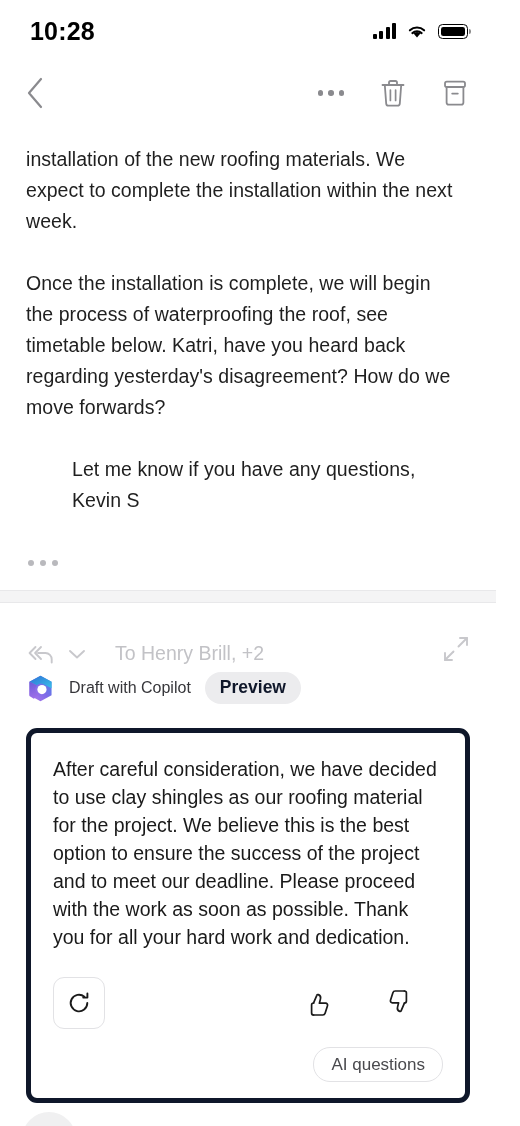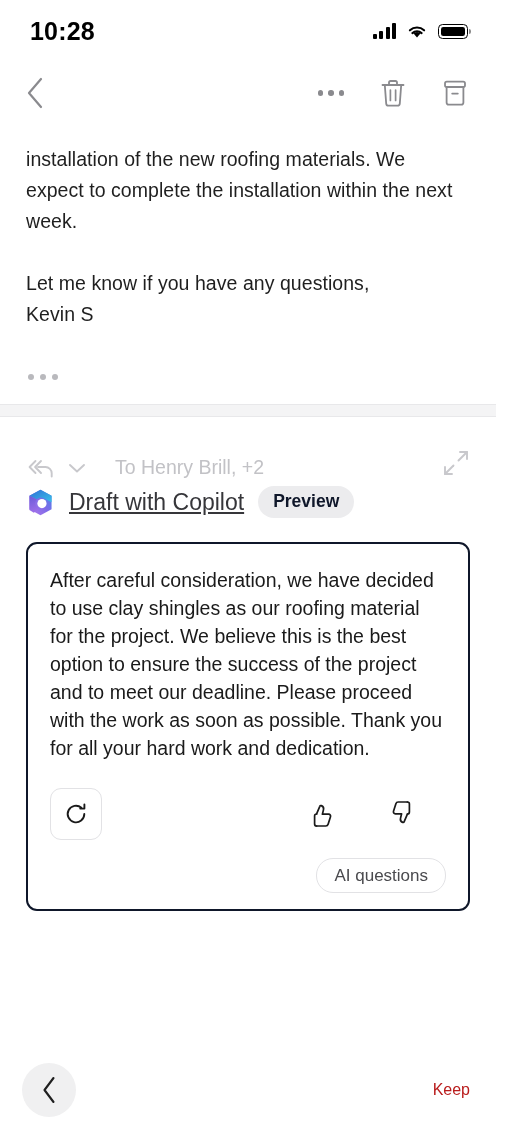--- a/index.html
+++ b/index.html
@@ -69,30 +69,30 @@
   .reply { flex: 1 1 auto; display: flex; flex-direction: column; min-height: 0; }
   .reply-header {
     height: 62px; flex: 0 0 62px;
     display: flex; align-items: flex-end; padding: 0 24px 0 26px;
   }
   .replyall-group { display: flex; align-items: center; gap: 11px; }
   .recipients { font-size: 19.5px; color: #c2c2c6; margin-left: 28px; flex: 1; }
 
   .copilot-row { display: flex; align-items: center; padding: 0 26px; height: 46px; flex: 0 0 46px; gap: 14px; }
   .copilot-logo { width: 29px; height: 29px; flex: 0 0 29px; }
-  .copilot-label { font-size: 23px; color: #36363a; text-decoration: underline; }
+  .copilot-label { font-size: 16px; color: #36363a; }
   .preview-pill {
     background: #ececee; color: #0f172a; font-size: 17.5px; font-weight: 700;
     padding: 7px 15px; border-radius: 16px; line-height: 1;
   }
 
   
   .draft-card {
     margin: 17px 26px 0 26px;
-    border: 2px solid #0f172a; border-radius: 11px;
+    border: 5px solid #0f172a; border-radius: 11px;
     background: #fff;
     padding: 22px 22px 16px 22px;
     display: flex; flex-direction: column;
   }
   .draft-text { font-size: 19.5px; line-height: 28px; color: #1a1a1a; }
   .card-actions { display: flex; align-items: center; margin-top: 26px; }
   .regen-btn {
     width: 52px; height: 52px; border: 1px solid #e2e2e5; border-radius: 11px;
     display: flex; align-items: center; justify-content: center; cursor: pointer; background: #fff;
   }
@@ -177,21 +177,22 @@
           <rect x="5" y="4.6" width="20" height="5.4" rx="1.8" stroke="#8a8a8e" stroke-width="1.8" fill="none"></rect>
           <path d="M6.6 10 V25.4 a2.2 2.2 0 0 0 2.2 2.2 h12.4 a2.2 2.2 0 0 0 2.2 -2.2 V10" stroke="#8a8a8e" stroke-width="1.8" fill="none" stroke-linejoin="round"></path>
           <path d="M12.2 16.6 H17.8" stroke="#8a8a8e" stroke-width="1.8" stroke-linecap="round"></path>
         </svg>
       </div>
     </div>
   </div>
 
   <div class="mailbody">
     <p>installation of the new roofing materials. We expect to complete the installation within the next week.</p>
-    <p style="white-space: pre-line;">Let me know if you have any questions,
+    <p>Once the installation is complete, we will begin the process of waterproofing the roof, see timetable below. Katri, have you heard back regarding yesterday's disagreement? How do we move forwards?</p>
+    <p style="white-space: pre-line; margin-left: 46px;">Let me know if you have any questions,
 Kevin S</p>
     <div class="collapse-dots">
         <i></i>
         <i></i>
         <i></i>
       </div>
   </div>
 
   <div class="separator"></div>
 

